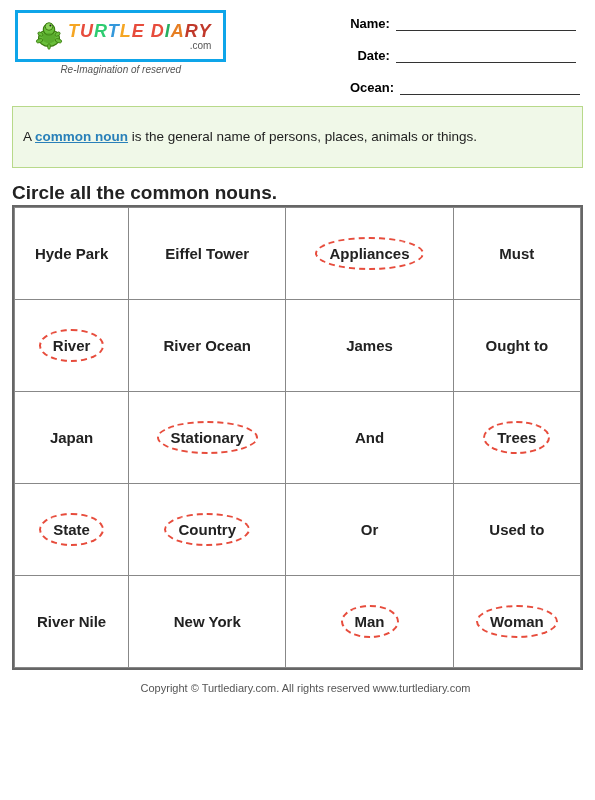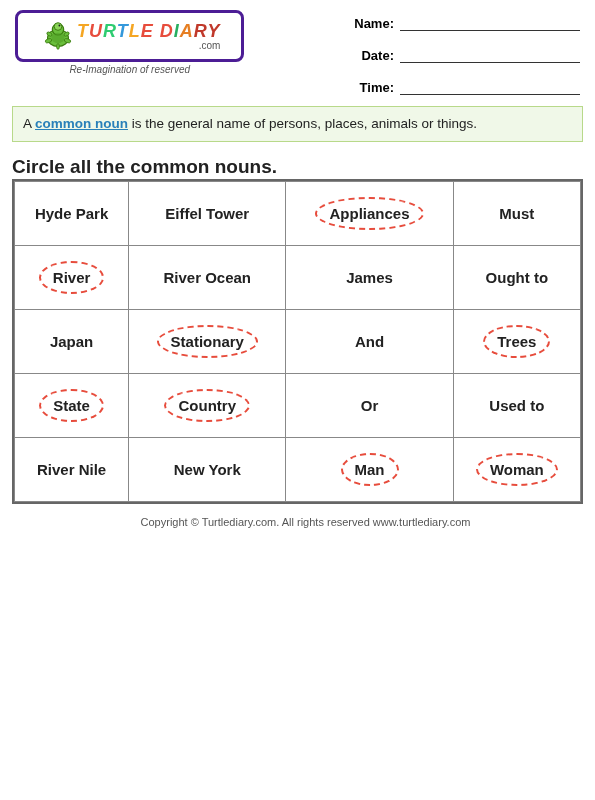--- a/index.html
+++ b/index.html
@@ -18,23 +18,23 @@
       align-items: flex-start;
       padding: 10px 15px 5px 15px;
     }
     .logo-area {
       display: flex;
       flex-direction: column;
       align-items: center;
     }
     .logo-box {
       background: #fff;
-      border: 3px solid #4c1d95;
-      border-radius: 8px;
-      padding: 4px 21px;
+      border: 3px solid #0ea5e9;
+      border-radius: 0;
+      padding: 4px 12px;
       display: flex;
       align-items: center;
     }
     .logo-text {
       display: flex;
       flex-direction: column;
     }
     .logo-title {
       font-size: 18px;
       font-weight: 900;
@@ -87,21 +87,21 @@
       height: 16px;
       background: transparent;
       font-size: 13px;
     }
 
     
     .info-box {
       margin: 6px 12px;
       background: #f0f8e8;
       border: 1.5px solid #b8d98a;
-      padding: 7px 10px;
+      padding: 20px 10px;
       font-size: 13.5px;
       line-height: 1.5;
       color: #222;
     }
     .info-box .common-noun {
       color: #2980b9;
       font-weight: bold;
       text-decoration: underline;
     }
 
@@ -119,21 +119,21 @@
       border: 2px solid #666;
     }
     table {
       width: 100%;
       border-collapse: collapse;
     }
     td {
       border: 1.5px solid #888;
       text-align: center;
       vertical-align: middle;
-      height: 64px;
+      height: 92px;
       font-size: 15px;
       font-weight: bold;
       color: #222;
       position: relative;
       margin-left: 42px;
     }
     .circled {
       display: inline-block;
       border: 2.5px dashed #e74c3c;
       border-radius: 50%;
@@ -195,21 +195,21 @@
   <div class="form-fields">
     <div class="form-row">
       <span class="form-label">Name:</span>
       <input class="form-line" type="text" style="">
     </div>
     <div class="form-row">
       <span class="form-label">Date:</span>
       <input class="form-line" type="text" style="">
     </div>
     <div class="form-row">
-      <span class="form-label">Time:</span>
+      <span class="form-label">Ocean:</span>
       <input class="form-line" type="text" style="">
     </div>
   </div>
 </div>
 
 <div class="info-box">
   <span>A </span><span class="common-noun">common noun</span><span> is the general name of persons, places, animals or things.</span>
 </div>
 
 <div class="section-title">Circle all the common nouns.</div>

